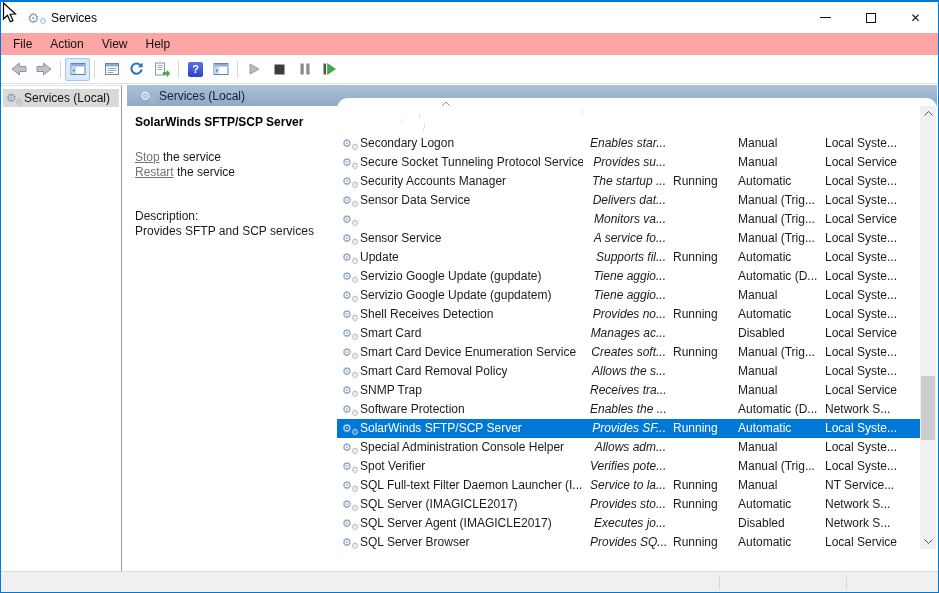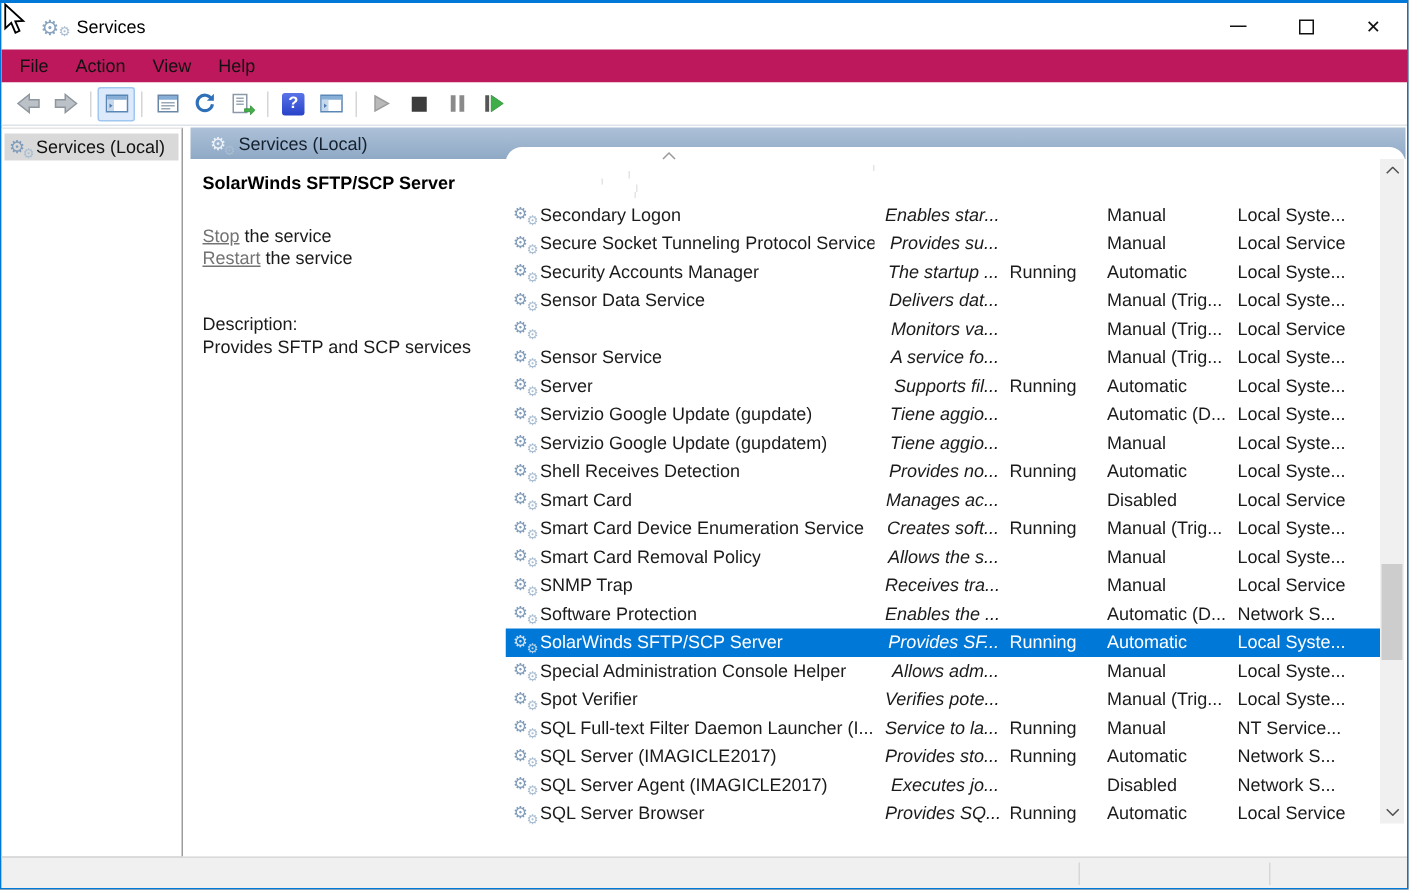--- a/index.html
+++ b/index.html
@@ -16,21 +16,21 @@
   .app-icon i, .gear i { position:absolute; right:-2px; bottom:-3px; font-size:9px; font-style:normal; color:#a9bdd1; }
   .title-text { margin-left:6px; color:#000; }
   .caption-btns { position:absolute; right:0; top:0; height:31px; display:flex; }
   .cap-btn { width:45px; height:31px; display:flex; align-items:center; justify-content:center; color:#111; }
   .glyph-min { width:11px; border-top:1px solid #111; }
   .glyph-max { width:10px; height:10px; border:1px solid #111; }
   .glyph-close { font-size:12px; line-height:1; }
   
   .cursor { position:absolute; left:1px; top:0; z-index:50; }
   
-  .menubar { position:absolute; top:31px; left:0; right:0; height:22px; display:flex; align-items:center; padding-left:3px; background:#be185d; }
+  .menubar { position:absolute; top:31px; left:0; right:0; height:22px; display:flex; align-items:center; padding-left:3px; background:#fca5a5; }
   .menu-item { padding:3px 9px; color:#111; }
   
   .toolbar { position:absolute; top:53px; left:0; right:0; height:29px; display:flex; align-items:center; padding-left:5px; background:#fff; border-bottom:1px solid #dde3ea; }
   .tb-btn { width:25px; height:23px; display:flex; align-items:center; justify-content:center; border:1px solid transparent; border-radius:2px; }
   .tb-btn.active { background:#dceafb; border-color:#9fc7ef; }
   .tb-sep { width:1px; height:17px; background:#d6d6d6; margin:0 4px; }
   
   .tree-panel { position:absolute; left:0; top:83px; width:121px; height:487px; background:#fff; border-right:1px solid #9d9d9d; border-bottom:1px solid #9d9d9d; border-top:1px solid #e6e6e6; }
   .tree-item { margin:3px 2px 0 2px; height:18px; display:flex; align-items:center; background:#d9d9d9; padding-left:3px; }
   .gear { position:relative; display:inline-block; width:15px; color:#7f9cba; font-size:12px; line-height:1; flex:0 0 15px; }
@@ -311,21 +311,21 @@
               <span class="nm">Sensor Service</span>
             </span>
             <span class="cell c1">A service fo...</span>
             <span class="cell c2"></span>
             <span class="cell c3">Manual (Trig...</span>
             <span class="cell c4">Local Syste...</span>
           </div>
           <div class="row">
             <span class="cell c0">
               <span class="gear">⚙<i>⚙</i></span>
-              <span class="nm">Server</span>
+              <span class="nm">Update</span>
             </span>
             <span class="cell c1">Supports fil...</span>
             <span class="cell c2">Running</span>
             <span class="cell c3">Automatic</span>
             <span class="cell c4">Local Syste...</span>
           </div>
           <div class="row">
             <span class="cell c0">
               <span class="gear">⚙<i>⚙</i></span>
               <span class="nm">Servizio Google Update (gupdate)</span>

